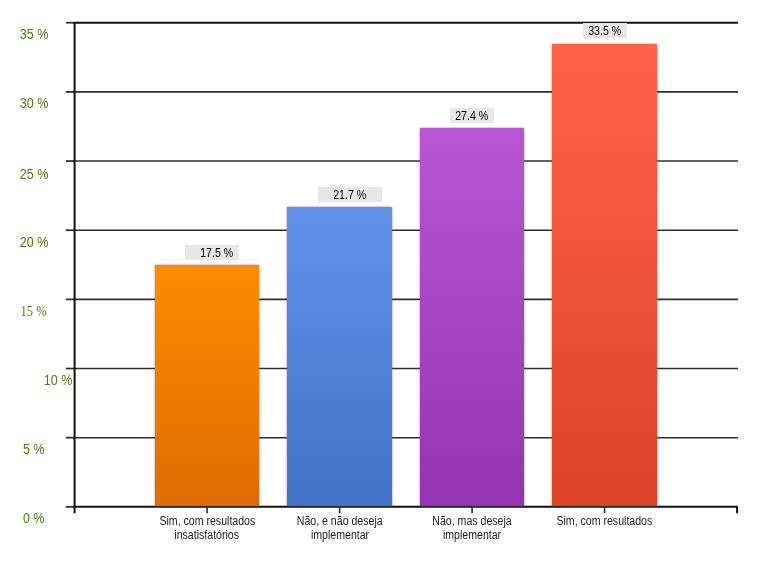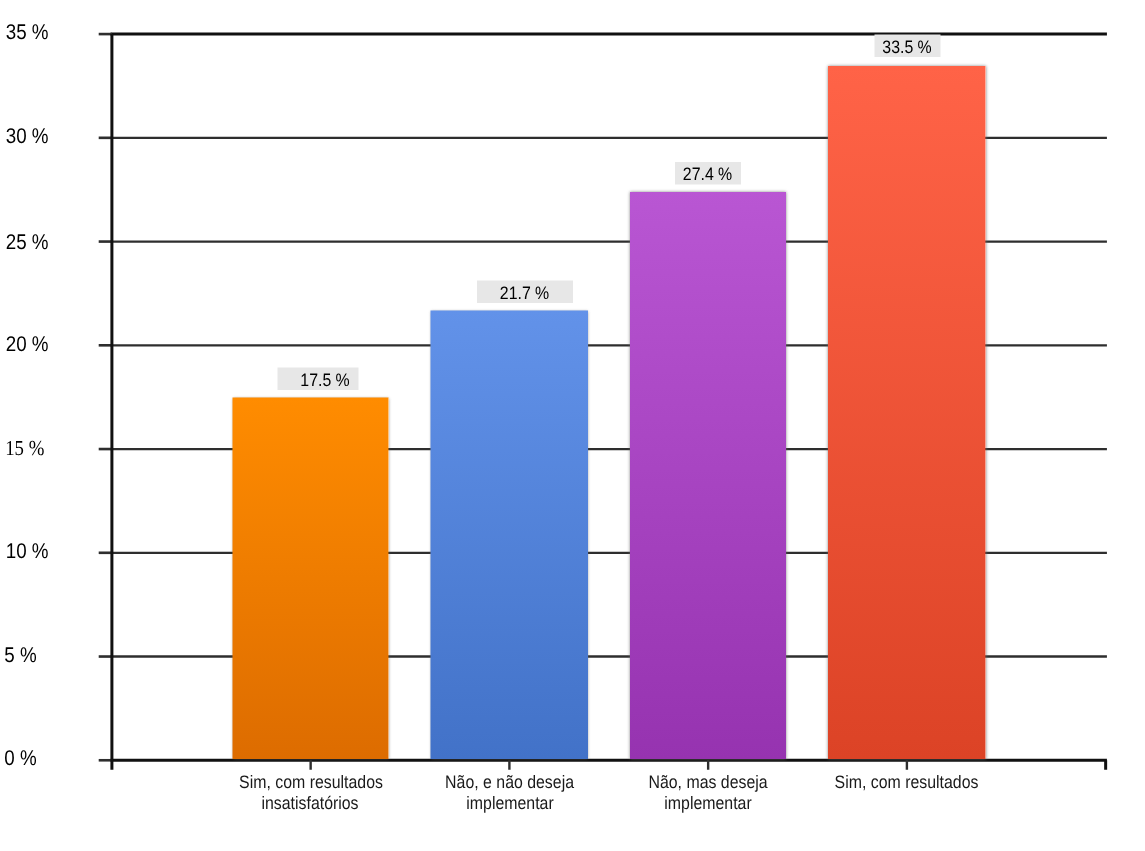--- a/index.html
+++ b/index.html
@@ -12,22 +12,23 @@
     overflow: hidden;
     position: relative;
   }
   #plot { position: absolute; left: 0; top: 0; width: 763px; height: 567px; }
   #grid-layer { position: absolute; left: 0; top: 0; width: 763px; height: 567px; }
   .ytick-label {
     position: absolute;
     font-size: 14.2px;
     line-height: 14.2px;
     white-space: nowrap;
-    text-align: left;
-    color: #000000;
+    text-align: center;
+    color: #4d7c0f;
+    margin-top: 12px;
   }
   .ytick-label > span {
     display: inline-block;
     transform: scaleX(0.882);
     transform-origin: right center;
   }
   .xtick-label {
     position: absolute;
     text-align: center;
     font-size: 12px;
@@ -85,21 +86,21 @@
       <line x1="604.6" y1="506.85" x2="604.6" y2="513.2" stroke="#2e2e2e" stroke-width="1.6"></line>
     </g>
   <line id="y-axis" x1="74.6" y1="22.72" x2="74.6" y2="513.2" stroke="#111111" stroke-width="2"></line>
   <line id="x-axis-end" x1="737.1" y1="506.85" x2="737.1" y2="513.2" stroke="#111111" stroke-width="2"></line>
 </svg>
 
 <div id="plot">
 
   <div class="ytick-label" style="left: 0px; width: 64.1px; top: 499.45px;"><span>0 %</span></div>
   <div class="ytick-label" style="left: 0px; width: 64.1px; top: 430.289px;"><span>5 %</span></div>
-  <div class="ytick-label" style="left: 0px; width: 64.1px; top: 361.127px;"><span>10 %</span></div>
+  <div class="ytick-label" style="left: 0px; width: 64.1px; top: 361.127px; padding-left: 24px;"><span>10 %</span></div>
   <div class="ytick-label" style="left: 0px; width: 64.1px; top: 291.966px; font-family: Liberation Serif, serif;"><span>15 %</span></div>
   <div class="ytick-label" style="left: 0px; width: 64.1px; top: 222.804px;"><span>20 %</span></div>
   <div class="ytick-label" style="left: 0px; width: 64.1px; top: 155px;"><span>25 %</span></div>
   <div class="ytick-label" style="left: 0px; width: 64.1px; top: 84.4814px;"><span>30 %</span></div>
   <div class="ytick-label" style="left: 0px; width: 64.1px; top: 15.32px;"><span>35 %</span></div>
 
   <div class="bar" style="left: 154.95px; top: 265.235px; width: 104.3px; height: 240.665px; background: linear-gradient(rgb(255, 140, 0), rgb(221, 108, 0)); box-shadow: rgba(108, 108, 108, 0.82) 0px 0px 2px;"></div>
   <div class="bar" style="left: 287.45px; top: 207.139px; width: 104.3px; height: 298.761px; background: linear-gradient(rgb(98, 146, 233), rgb(66, 114, 200)); box-shadow: rgba(108, 108, 108, 0.82) 0px 0px 2px;"></div>
   <div class="bar" style="left: 419.95px; top: 128.295px; width: 104.3px; height: 377.605px; background: linear-gradient(rgb(185, 86, 211), rgb(150, 51, 176)); box-shadow: rgba(108, 108, 108, 0.82) 0px 0px 2px;"></div>
   <div class="bar" style="left: 552.45px; top: 43.9184px; width: 104.3px; height: 461.982px; background: linear-gradient(rgb(255, 99, 71), rgb(220, 67, 38)); box-shadow: rgba(108, 108, 108, 0.82) 0px 0px 2px;"></div>

